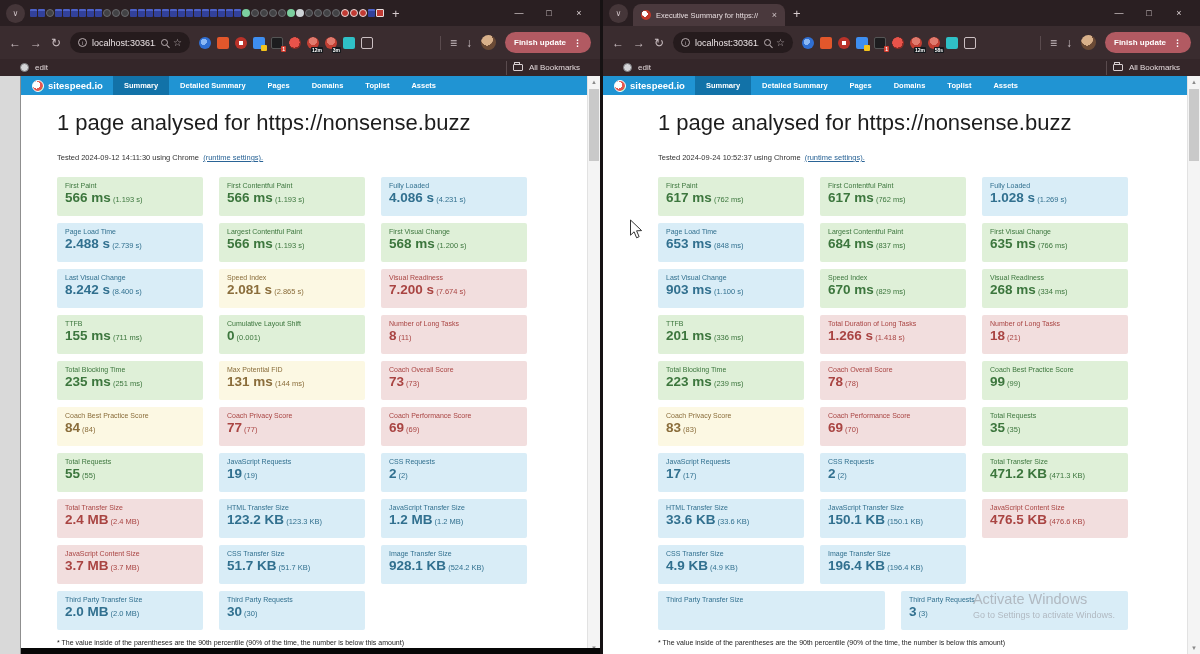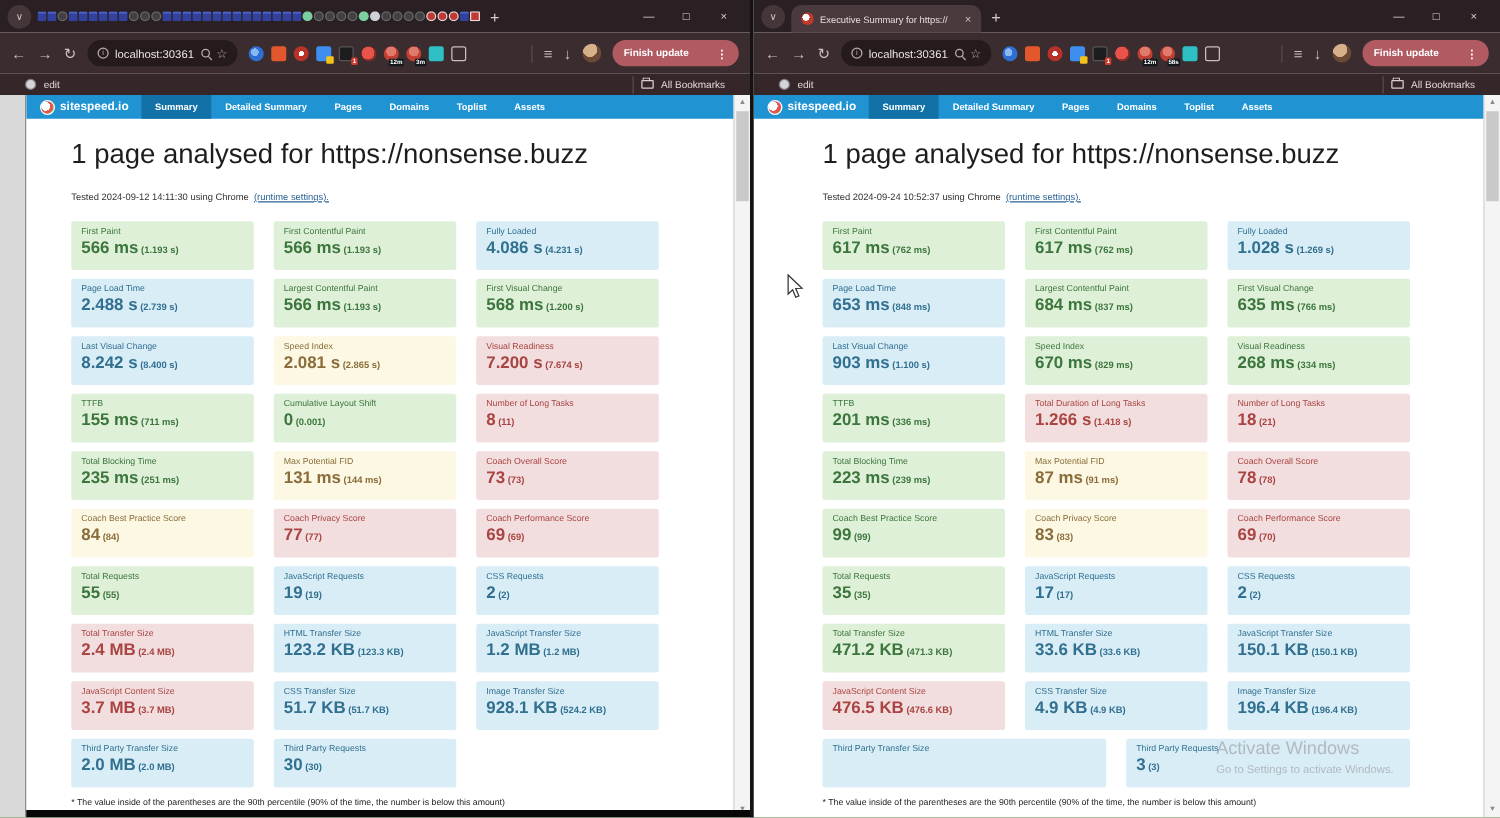--- a/index.html
+++ b/index.html
@@ -60,21 +60,21 @@
   .e9 { background:#2fc0c6; border-radius:2px; }
   .e10 { border:1px solid #cbbfc2; background:transparent; border-radius:2px; }
   .badge { position:absolute; bottom:-4px; right:-4px; background:#14181c; color:#fff;
            font-size:5px; line-height:6px; padding:0 1px; border-radius:1px; font-weight:bold; }
   .badge-red { background:#d23b2e; }
 
   .tb-right { margin-left:auto; display:flex; align-items:center; gap:9px; }
   .tb-div { width:1px; height:14px; background:#5a4b4e; }
   .avatar { width:15px; height:15px; border-radius:50%;
             background:radial-gradient(circle at 40% 32%, #d8b08a 0 42%, #6b4a35 43%); }
-  .update-pill { display:flex; align-items:center; gap:22px; background:#b25a62; color:#fff;
+  .update-pill { display:flex; align-items:center; gap:7px; background:#b25a62; color:#fff;
                  font-size:8px; font-weight:bold; border-radius:11px; height:21px; padding:0 9px; }
   .pill-dots { font-size:9px; }
 
   .bookmarks { height:17px; background:#342629; display:flex; align-items:center; padding:0 20px;
                gap:6px; font-size:8px; color:#e2d8da; }
   .bm-globe { width:9px; height:9px; border-radius:50%; background:#d5d5d8; border:1px solid #7d7d80;
               flex:0 0 auto; }
   .bm-right { margin-left:auto; display:flex; align-items:center; gap:6px; }
   .bm-folder { width:10px; height:7px; border:1px solid #d9cfd1; border-radius:1px; position:relative; }
   .bm-folder::before { content:''; position:absolute; top:-3px; left:0; width:4px; height:2px;
@@ -102,21 +102,21 @@
   .content-r { padding-left:55px; width:530px; }
   .page-title { font-size:22px; font-weight:400; color:#1d1d1d; margin:15px 0 0 0; }
   .tested { margin-top:17px; font-size:7.5px; color:#333; }
   .tested a { color:#2a6496; text-decoration:underline; margin-left:2px; }
 
   .metrics { margin-top:15px; display:flex; flex-wrap:wrap; gap:7px 16px; width:470px; }
   .mbox { width:146px; height:39px; border-radius:2px; padding:5px 8px; }
   .mbox.wide { width:227px; }
   .mlabel { font-size:7px; margin-bottom:1px; }
   .mvalue { font-size:13.5px; font-weight:bold; line-height:1.15; white-space:nowrap; }
-  .pct { font-size:7.5px; font-weight:bold; }
+  .pct { font-size:7.5px; font-weight:normal; }
   .m-green  { background:#dff0d8; color:#3c763d; }
   .m-blue   { background:#d9edf7; color:#31708f; }
   .m-yellow { background:#fcf8e3; color:#8a6d3b; }
   .m-red    { background:#f2dede; color:#a94442; }
 
   .footnote { margin-top:9px; font-size:7px; color:#222; }
 
   .bottomstrip { position:absolute; left:21px; right:0; bottom:0; height:6px; background:#070707; z-index:5; }
 
   .watermark { position:absolute; right:72px; top:515px; color:#aab0b8; opacity:.85; }
@@ -514,24 +514,20 @@
               <div class="mvalue"><span>1.266 s</span><span class="pct"> (1.418 s)</span></div>
             </div>
             <div class="mbox m-red">
               <div class="mlabel">Number of Long Tasks</div>
               <div class="mvalue"><span>18</span><span class="pct"> (21)</span></div>
             </div>
             <div class="mbox m-green">
               <div class="mlabel">Total Blocking Time</div>
               <div class="mvalue"><span>223 ms</span><span class="pct"> (239 ms)</span></div>
             </div>
-            <div class="mbox m-yellow">
-              <div class="mlabel">Max Potential FID</div>
-              <div class="mvalue"><span>87 ms</span><span class="pct"> (91 ms)</span></div>
-            </div>
             <div class="mbox m-red">
               <div class="mlabel">Coach Overall Score</div>
               <div class="mvalue"><span>78</span><span class="pct"> (78)</span></div>
             </div>
             <div class="mbox m-green">
               <div class="mlabel">Coach Best Practice Score</div>
               <div class="mvalue"><span>99</span><span class="pct"> (99)</span></div>
             </div>
             <div class="mbox m-yellow">
               <div class="mlabel">Coach Privacy Score</div>

